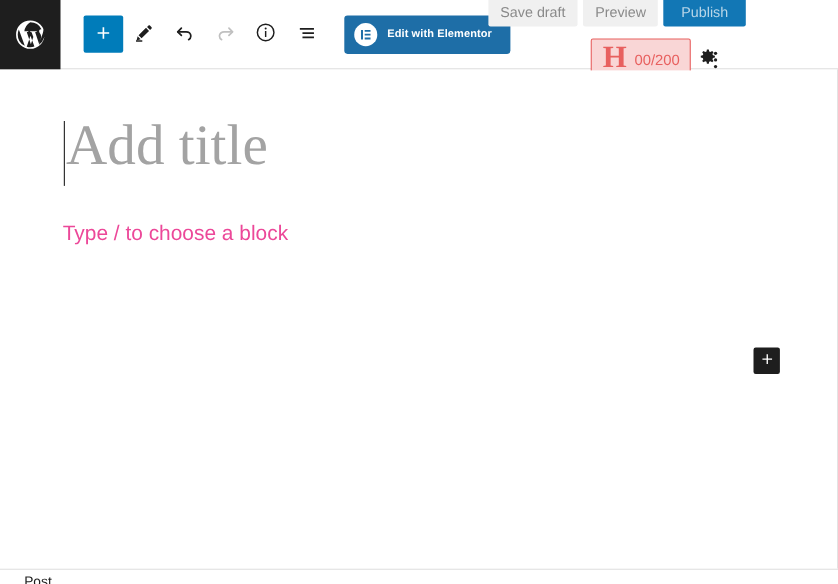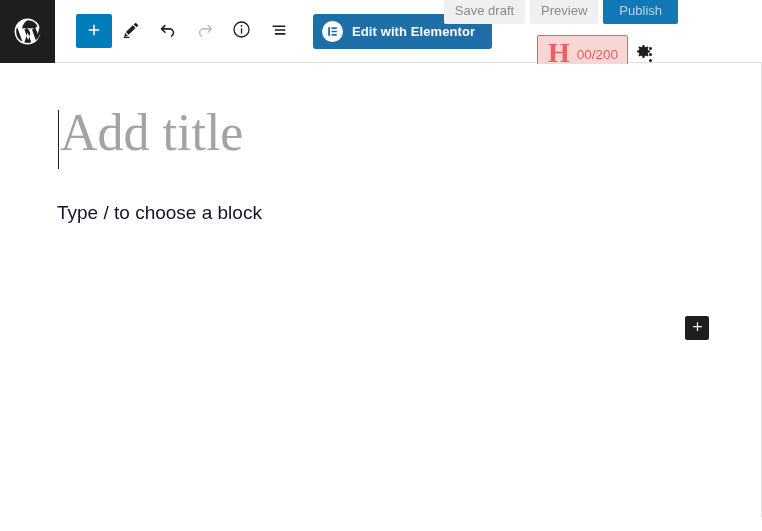--- a/index.html
+++ b/index.html
@@ -101,21 +101,21 @@
     width: 21px;
     height: 21px;
     border-radius: 50%;
     background: #ffffff;
     display: flex;
     align-items: center;
     justify-content: center;
     flex: 0 0 auto;
   }
   .elementor-label {
-    font-size: 13px;
+    font-size: 10px;
     font-weight: bold;
     letter-spacing: 0.1px;
     color: #ffffff;
     white-space: nowrap;
   }
 
   
   .publish-row {
     position: absolute;
     right: 84px;
@@ -261,21 +261,21 @@
     line-height: 1;
     margin-left: 1px;
     white-space: nowrap;
   }
 
   .block-placeholder {
     position: absolute;
     left: 57px;
     top: 138px;
     font-size: 19px;
-    color: #0f172a;
+    color: #ec4899;
     white-space: nowrap;
   }
 
   .block-appender {
     position: absolute;
     left: 685px;
     top: 252px;
     width: 24px;
     height: 24px;
     background: #1e1e1e;
@@ -432,14 +432,17 @@
 
     <button class="block-appender">
       <span>
         <svg width="15" height="15" viewBox="0 0 24 24" aria-hidden="true">
           <path fill="#ffffff" d="M11 5h2v6h6v2h-6v6h-2v-6H5v-2h6z"></path>
         </svg>
       </span>
     </button>
   </div>
 
+  <div class="bottom-bar">
+    <span class="breadcrumb">Post</span>
+  </div>
 
 </div>
 
 </body></html>

